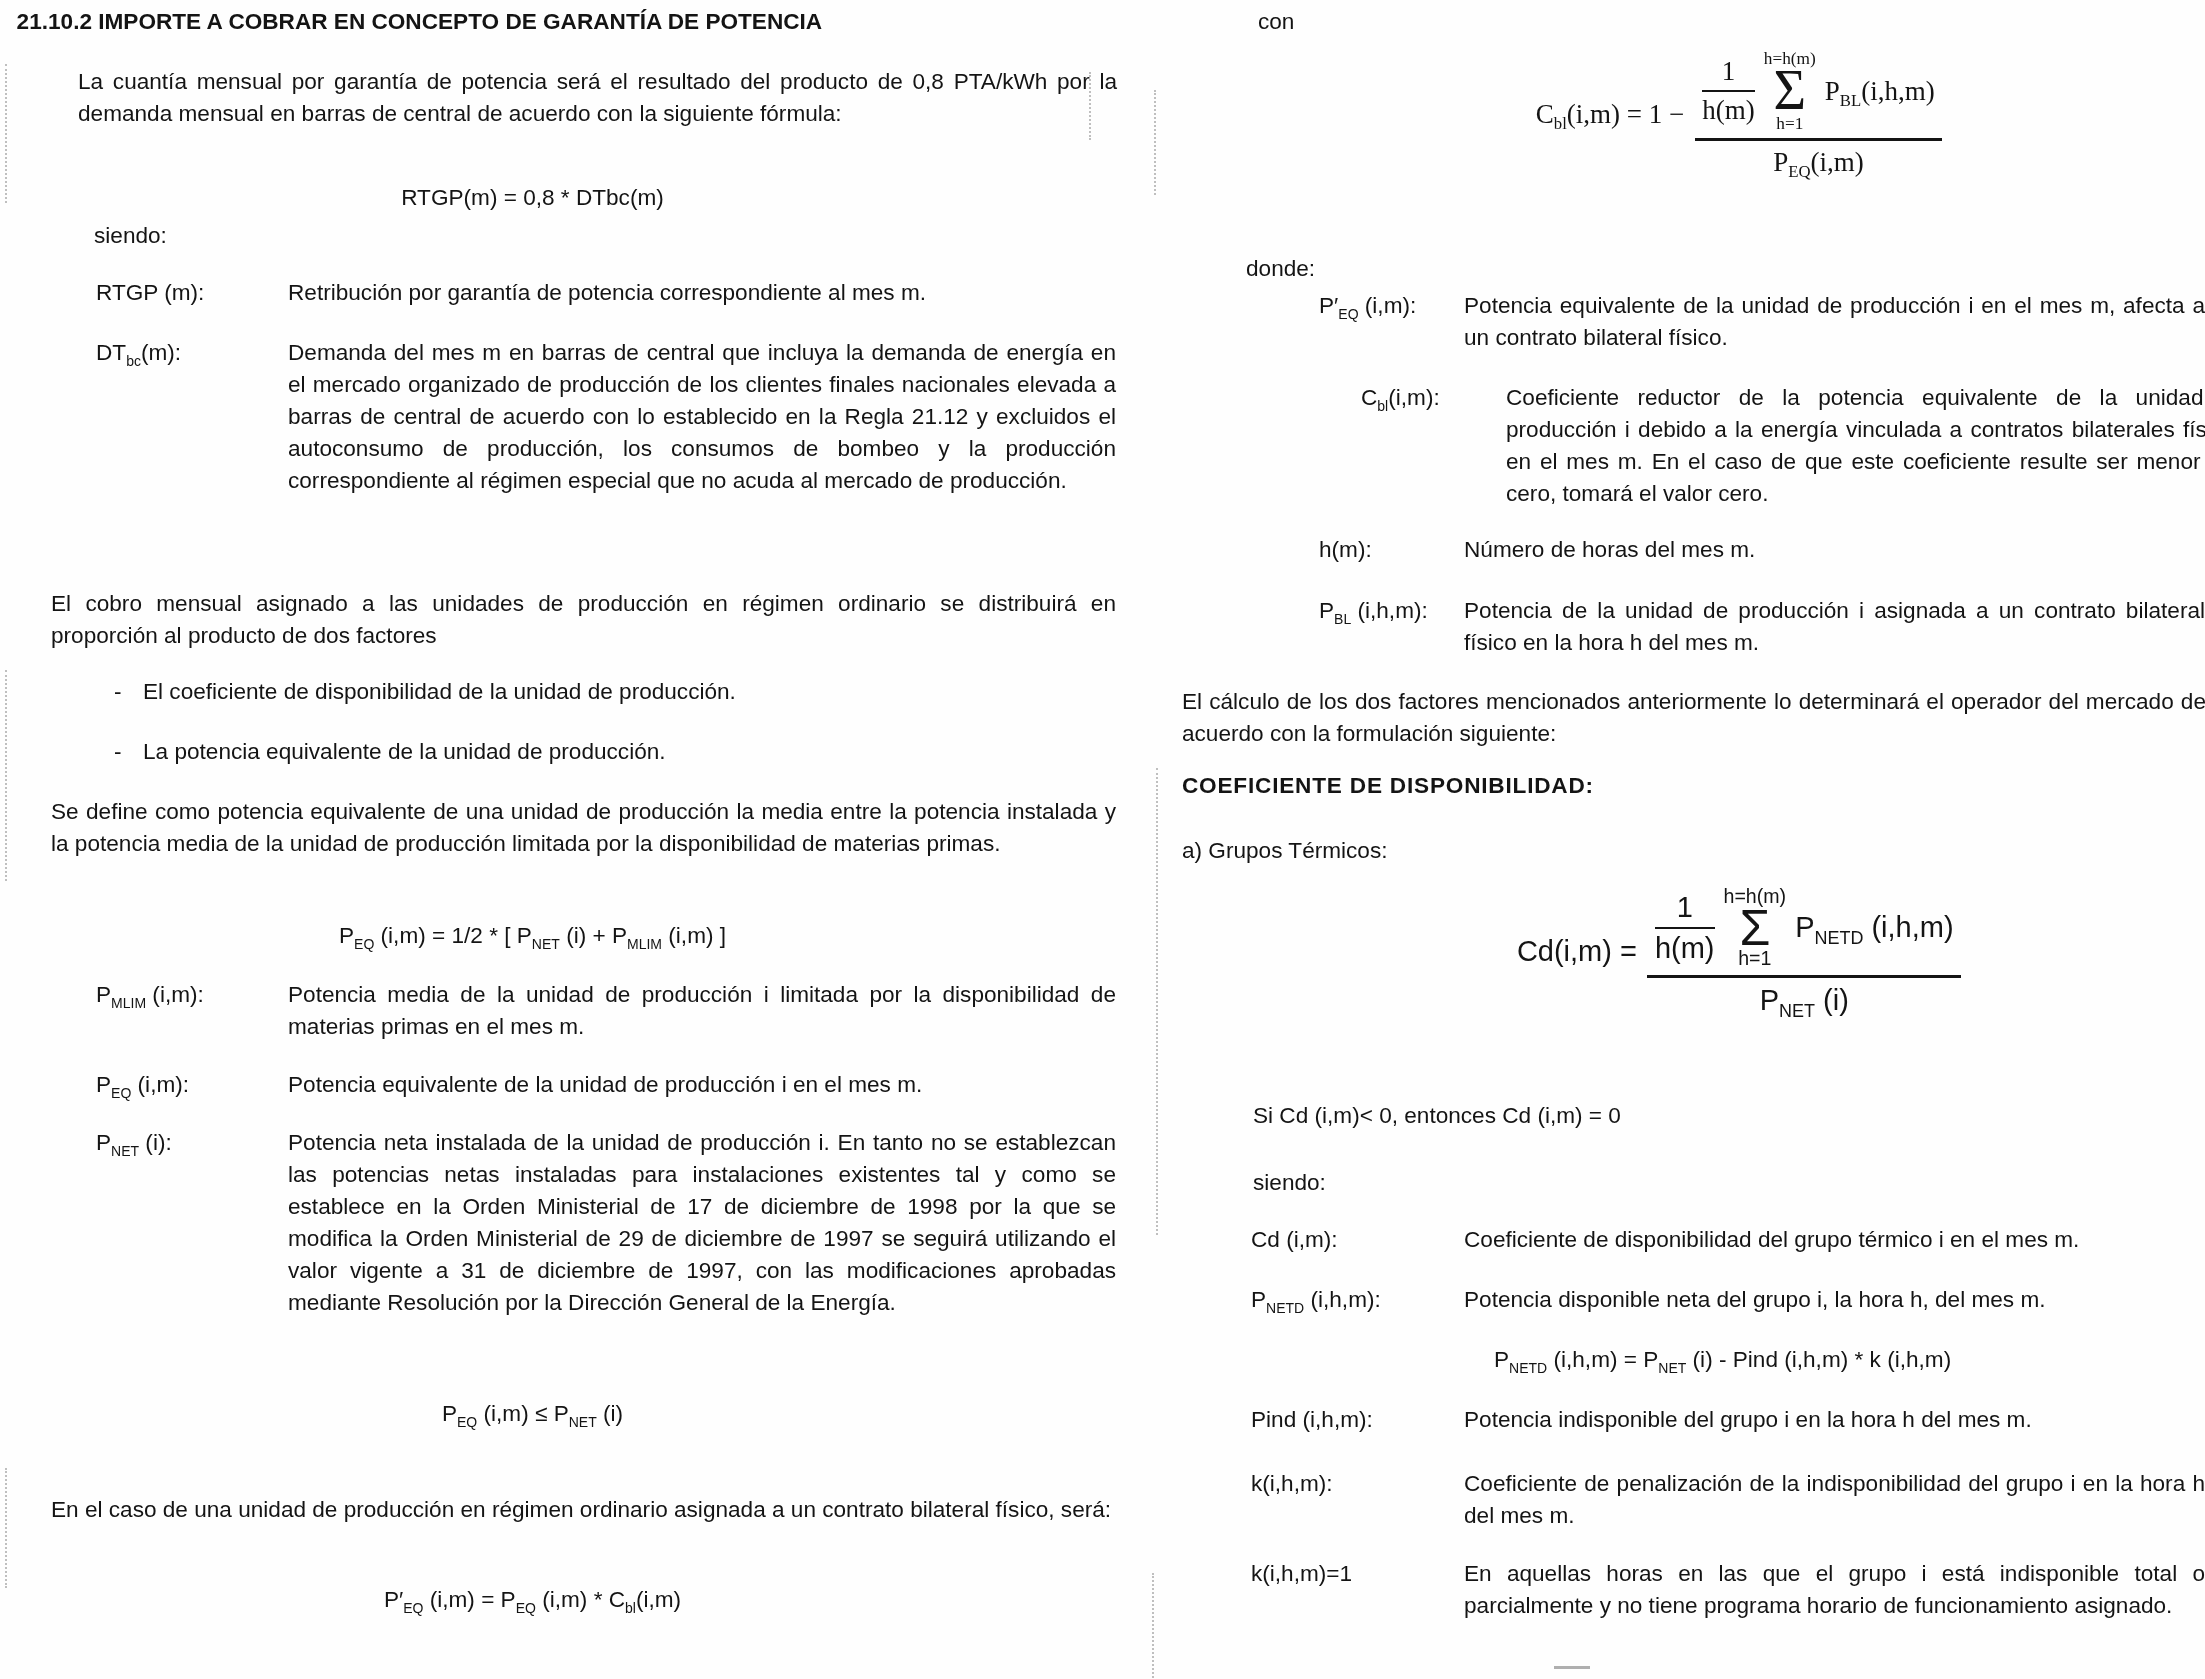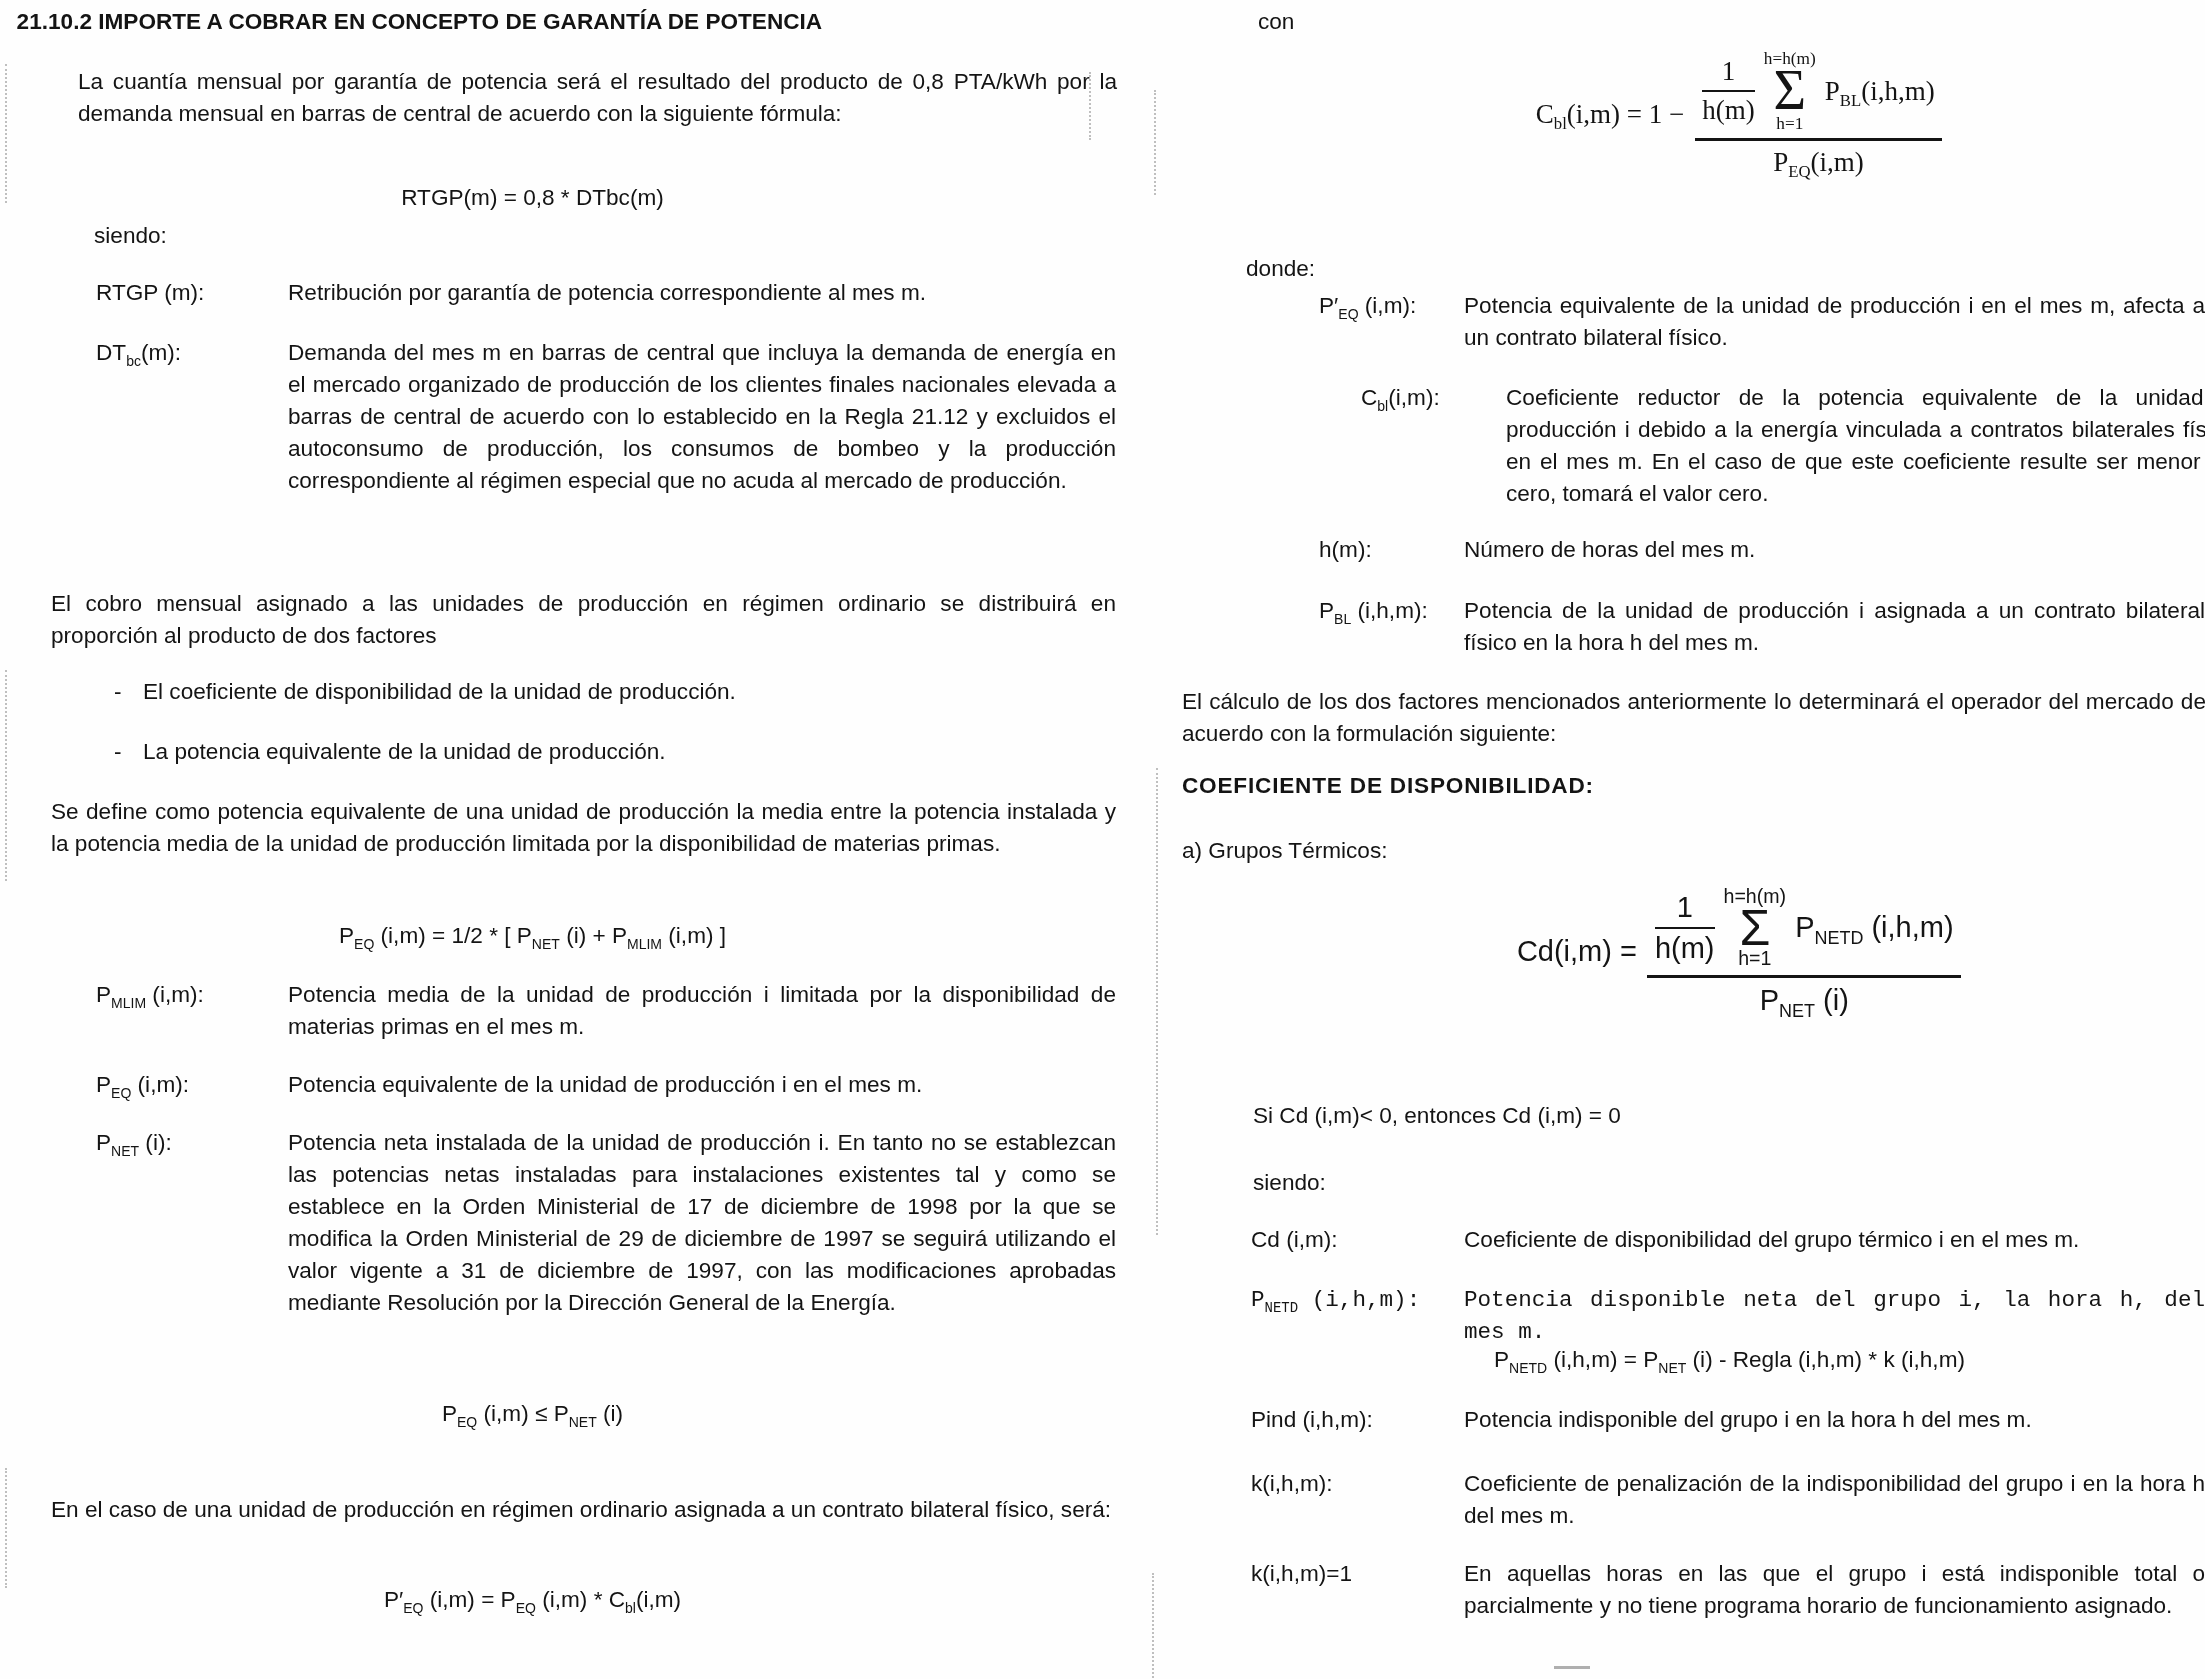--- a/index.html
+++ b/index.html
@@ -47,21 +47,21 @@
   .y-rpbl{top:595px;}
   .r-para1{left:1182px;top:686px;width:1024px;}
   .r-coef{left:1182px;top:770px;font-weight:700;letter-spacing:0.8px;}
   .r-suba{left:1182px;top:835px;text-align:center;}
   .r-fcd{left:1468px;top:887px;width:542px;display:flex;align-items:center;justify-content:center;
          font-size:29px;line-height:1.15;}
   .r-cond{left:1253px;top:1100px;}
   .r-siendo{left:1253px;top:1167px;}
   .r-lab2{left:1251px;width:211px;}
   .y-rcd{top:1224px;}
-  .y-rpnetd{top:1284px;font-family:Liberation Mono, monospace;}
+  .y-rpnetd{top:1284px;}
   .r-fnetd{left:1494px;top:1344px;width:711px;}
   .y-rpind{top:1404px;}
   .y-rk{top:1468px;}
   .y-rk1{top:1558px;}
   .lhs{white-space:nowrap;padding-right:10.5px;}
   .bigfrac{display:inline-flex;flex-direction:column;align-items:center;}
   .bigfrac .num{display:flex;align-items:center;gap:9px;padding:0 7.5px 6px 7.5px;}
   .fbar{align-self:stretch;height:0;border-top:3px solid #141414;}
   .bigfrac .den{padding-top:6px;white-space:nowrap;}
   .minifrac{display:inline-flex;flex-direction:column;align-items:center;}
@@ -188,21 +188,21 @@
 <div class="abs r-cond">Si Cd (i,m)&lt; 0,  entonces Cd (i,m) = 0</div>
 
 <div class="abs r-siendo">siendo:</div>
 
 <div class="abs r-lab2 y-rcd">Cd (i,m):</div>
 <div class="abs r-desc y-rcd just">Coeficiente de disponibilidad del grupo térmico i en el mes m.</div>
 
 <div class="abs r-lab2 y-rpnetd"><span>P</span><sub>NETD</sub><span> (i,h,m):</span></div>
 <div class="abs r-desc y-rpnetd just">Potencia disponible neta del grupo i, la hora h, del mes m.</div>
 
-<div class="abs r-fnetd"><span>P</span><sub>NETD</sub><span> (i,h,m) = P</span><sub>NET</sub><span> (i) - Regla (i,h,m) * k (i,h,m)</span></div>
+<div class="abs r-fnetd"><span>P</span><sub>NETD</sub><span> (i,h,m) = P</span><sub>NET</sub><span> (i) - Pind (i,h,m) * k (i,h,m)</span></div>
 
 <div class="abs r-lab2 y-rpind">Pind (i,h,m):</div>
 <div class="abs r-desc y-rpind just">Potencia indisponible del grupo i en la hora h del mes m.</div>
 
 <div class="abs r-lab2 y-rk">k(i,h,m):</div>
 <div class="abs r-desc y-rk just">Coeficiente de penalización de la indisponibilidad del grupo i en la hora h del mes m.</div>
 
 <div class="abs r-lab2 y-rk1">k(i,h,m)=1</div>
 <div class="abs r-desc y-rk1 just">En aquellas horas en las que el grupo i está indisponible total o parcialmente y no tiene programa horario de funcionamiento asignado.</div>
 

